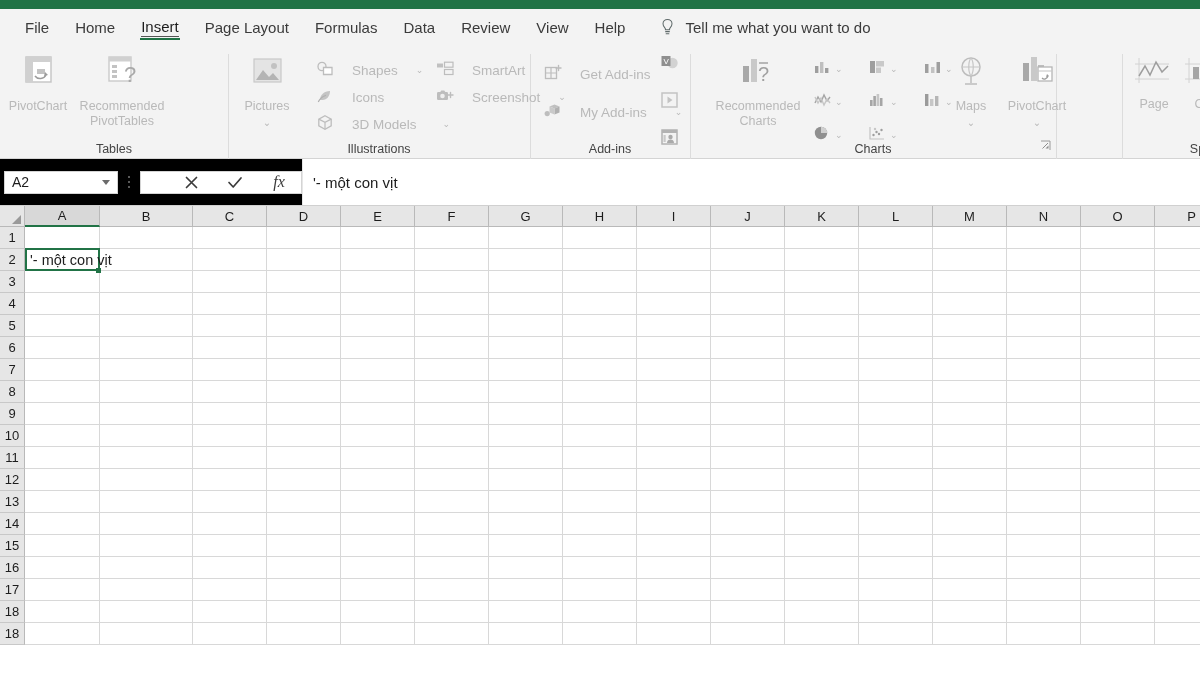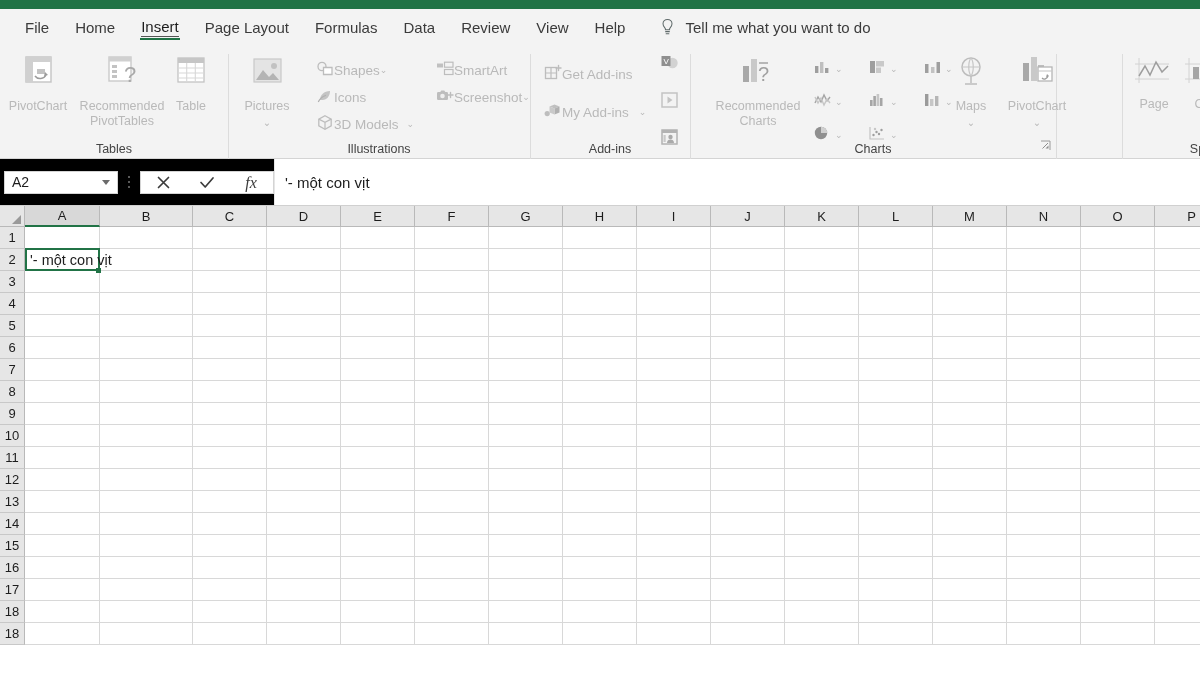--- a/index.html
+++ b/index.html
@@ -68,21 +68,21 @@
     position: absolute; top: 8px; width: 1px; height: 118px;
     background: #dcdcdc;
   }
   .big-btn {
     position: absolute; text-align: center;
     color: #b9b9b9; font-size: 12.5px; line-height: 15px;
     width: 76px;
   }
   .big-ico { display: block; margin: 0 auto 3px; }
   .small-btn {
-    position: absolute; display: flex; align-items: center; gap: 0;
+    position: absolute; display: flex; align-items: center; gap: 18px;
     color: #b9b9b9; font-size: 13.5px; white-space: nowrap;
   }
   .chev { font-size: 9px; color: #b9b9b9; line-height: 1; }
   .chev-dn { display:block; text-align:center; font-size:10px; color:#b9b9b9; margin-top:1px;}
   .mini-chart { position: absolute; display: flex; align-items: center; gap: 3px; }
   .launcher { position: absolute; right: 4px; bottom: 3px; }
 
   
   .fbar {
     position: relative; height: 47px; width: 100%;
@@ -101,21 +101,21 @@
     border-left: 4px solid transparent; border-right: 4px solid transparent;
     border-top: 5px solid #6b6b6b;
   }
   .dots {
     width: 22px; height: 23px; display: flex; flex-direction: column;
     align-items: center; justify-content: center; gap: 3px;
   }
   .dots i { width: 2px; height: 2px; background: #777; display: block; border-radius: 50%; }
   .fbtns {
     height: 23px; border: 1px solid #d4d4d4; background: #fff;
-    display: flex; 
+    display: flex; align-items: center; padding-left: 28px;
   }
   .fbtn {
     width: 44px; height: 22px; display: flex;
     align-items: center; justify-content: center;
     color: #3b3b3b;
   }
   .fbtn.fx { font-style: italic; font-family: "Liberation Serif", serif; font-size: 16px; }
   .finput {
     flex: 1; height: 46px; padding-left: 10px; display: flex;
     align-items: center; font-size: 15px; color: #1d1d1d;
@@ -240,30 +240,20 @@
           <svg width="40" height="38" viewBox="0 0 40 38">
               <rect x="7" y="3" width="22" height="24" fill="#fff" stroke="#c9c9c9" stroke-width="1.4"></rect>
               <rect x="7" y="3" width="22" height="4.5" fill="#d0d0d0"></rect>
               <rect x="10" y="11" width="5" height="3" fill="#c3c3c3"></rect>
               <rect x="10" y="16" width="5" height="3" fill="#c3c3c3"></rect>
               <rect x="10" y="21" width="5" height="3" fill="#c3c3c3"></rect>
               <text x="22" y="28" font-family="Liberation Sans" font-size="22" fill="#a9a9a9">?</text>
             </svg>
         </span>
         <span>Recommended PivotTables</span>
-      </div>
-      <div class="big-btn" style="left:158px; top:8px; width:66px;">
-        <span class="big-ico">
-          <svg width="40" height="38" viewBox="0 0 40 38">
-              <rect x="7" y="4" width="26" height="24" fill="#fff" stroke="#c3c3c3" stroke-width="1.3"></rect>
-              <rect x="7" y="4" width="26" height="5" fill="#c6c6c6"></rect>
-              <path d="M7 14h26M7 19h26M7 24h26M15.7 9v19M24.3 9v19" stroke="#d8d8d8" stroke-width="1.1"></path>
-            </svg>
-        </span>
-        <span>Table</span>
       </div>
       <div class="rgroup-label">Tables</div>
     </div>
 
     <div class="rgroup" style="left:228px; width:302px;">
       <div class="big-btn" style="left:6px; top:8px; width:66px;">
         <span class="big-ico">
           <svg width="40" height="38" viewBox="0 0 40 38">
               <rect x="7" y="5" width="27" height="23" fill="#e4e4e4" stroke="#c9c9c9" stroke-width="1.2"></rect>
               <circle cx="27" cy="12" r="3" fill="#c2c2c2"></circle>

